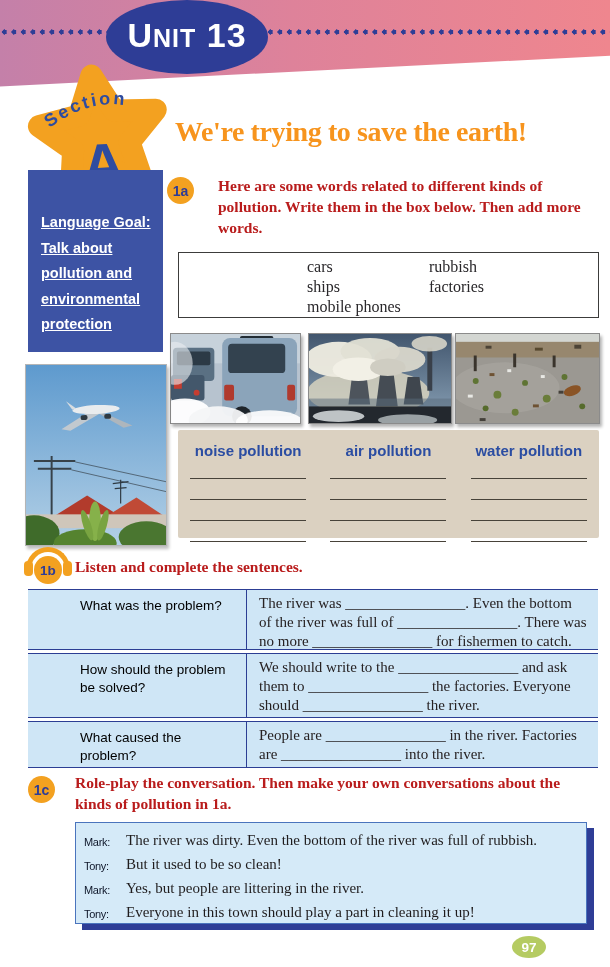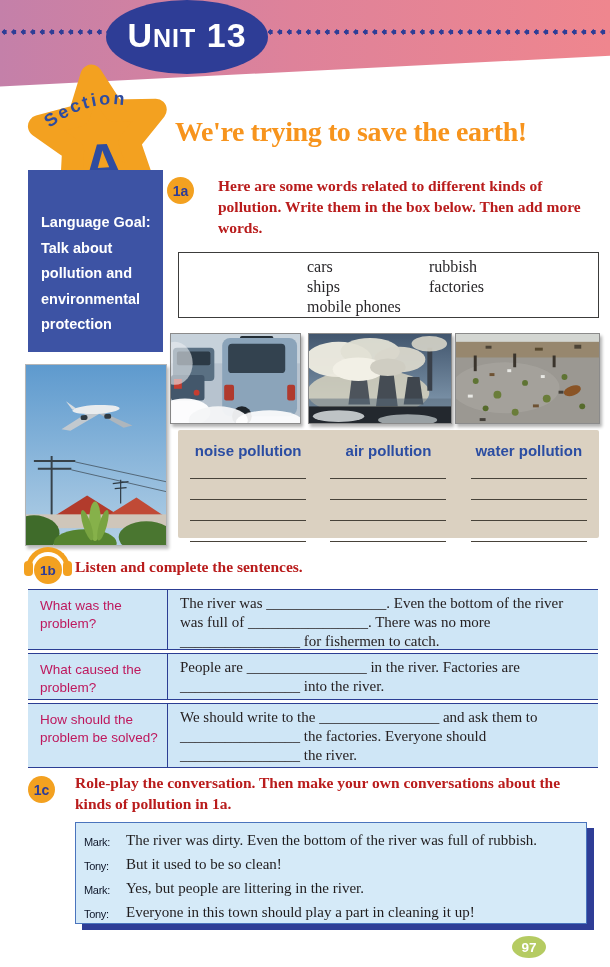--- a/index.html
+++ b/index.html
@@ -31,21 +31,21 @@
   }
   .unit-text .big { font-size:34px; }
   .unit-text .small { font-size:25px; }
   
   .star-wrap { position:absolute; left:25px; top:52px; width:150px; height:160px; }
   
   .goal-box {
     position:absolute; left:28px; top:170px; width:135px; height:182px;
     background:#3d53a4; color:#ffffff;
     font-family:"Liberation Sans",sans-serif; font-weight:bold;
-    font-size:14.5px; line-height:25.5px; padding:40px 10px 0 13px;
+    font-size:14.5px; line-height:25.5px; padding:40px 10px 0 13px;text-decoration:underline;
   }
   
   .main-title {
     position:absolute; left:175px; top:116px; width:430px;
     font-size:28px; font-weight:bold; color:#f7941d; letter-spacing:-0.4px;
   }
   .badge {
     position:absolute; width:27px; height:27px; border-radius:50%;
     background:#f3a120; color:#2e3d96;
     font-family:"Liberation Sans",sans-serif; font-weight:bold; font-size:14px;
@@ -104,23 +104,23 @@
     font-weight:bold; font-size:13.5px; display:flex; align-items:center; justify-content:center;
   }
   .instr-1b { position:absolute; left:75px; top:556px; width:480px; }
   .qa-table { position:absolute; left:28px; top:589px; width:570px; }
   .qa-row {
     display:flex; background:#cfe6f6; margin-bottom:3px;
     border-top:1.5px solid #2c3e94; border-bottom:1.5px solid #2c3e94;
   }
   .qa-row.r1 { height:61px; } .qa-row.r2 { height:47px; } .qa-row.r3 { height:65px; }
   .qa-q {
-    width:140px; flex:none; border-right:1.5px solid #2c3e94;
+    width:179px; flex:none; border-right:1.5px solid #2c3e94;
     font-family:"Liberation Sans",sans-serif; font-size:13.5px; line-height:18px;
-    color:#be185d; padding:7px 8px 0 12px;
+    color:#000000; padding:7px 8px 0 12px;margin-left:40px;
   }
   .qa-a { flex:1; font-size:15px; line-height:19px; color:#262122; padding:4px 10px 0 12px; overflow:hidden; }
   
   .instr-1c { position:absolute; left:75px; top:772px; width:512px; }
   .dialog-box {
     position:absolute; left:75px; top:822px; width:512px; height:102px;
     background:#d5eaf8; border:1.8px solid #4a74bd; box-shadow:7px 6px 0 #2e3d96;
     padding:6px 8px 0 8px;
   }
   .dlg-line { display:flex; line-height:22px; }
@@ -331,27 +331,27 @@
     <div class="hp-pad right"></div>
     <div class="hp-circle">1b</div>
   </div>
   <div class="instruction instr-1b">Listen and complete the sentences.</div>
 
   <div class="qa-table">
     <div class="qa-row r1">
       <div class="qa-q">What was the problem?</div>
       <div class="qa-a">The river was ________________. Even the bottom of the river was full of ________________. There was no more ________________ for fishermen to catch.</div>
     </div>
+    <div class="qa-row r3">
+      <div class="qa-q">How should the problem be solved?</div>
+      <div class="qa-a">We should write to the ________________ and ask them to ________________ the factories. Everyone should ________________ the river.</div>
+    </div>
     <div class="qa-row r2">
       <div class="qa-q">What caused the problem?</div>
       <div class="qa-a">People are ________________ in the river. Factories are ________________ into the river.</div>
-    </div>
-    <div class="qa-row r3">
-      <div class="qa-q">How should the problem be solved?</div>
-      <div class="qa-a">We should write to the ________________ and ask them to ________________ the factories. Everyone should ________________ the river.</div>
     </div>
   </div>
 
   <div class="badge" style="left:28px; top:776px;">1c</div>
   <div class="instruction instr-1c">Role-play the conversation. Then make your own conversations about the kinds of pollution in 1a.</div>
 
   <div class="dialog-box">
     <div class="dlg-line">
       <span class="dlg-speaker">Mark:</span>
       <span class="dlg-text">The river was dirty. Even the bottom of the river was full of rubbish.</span>

